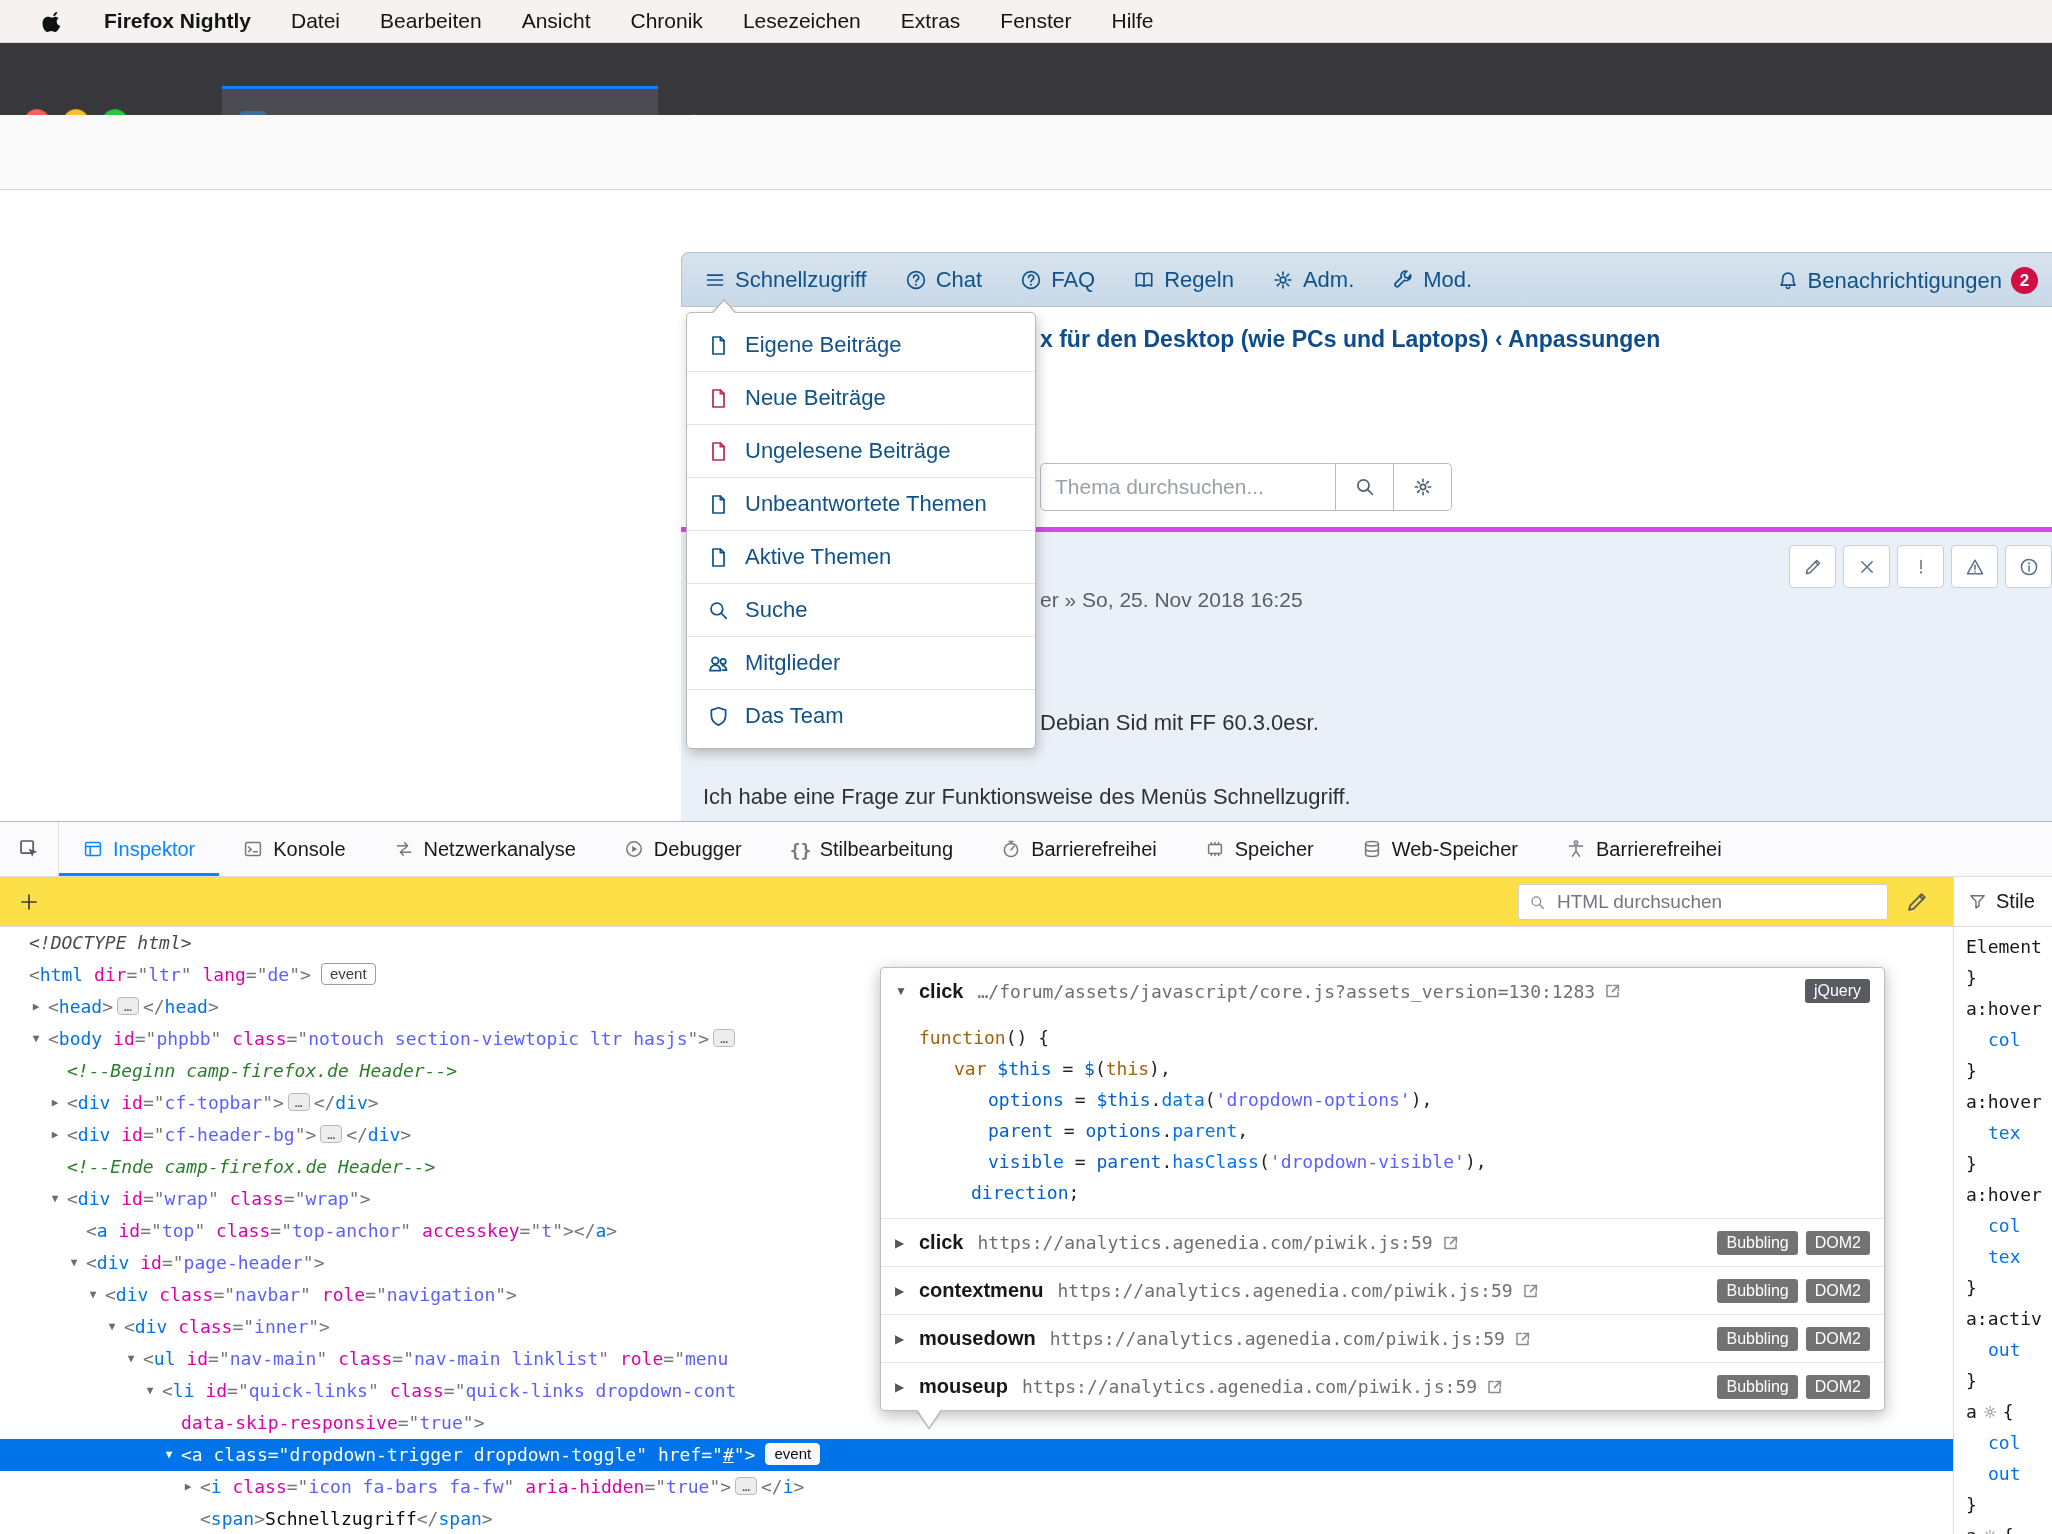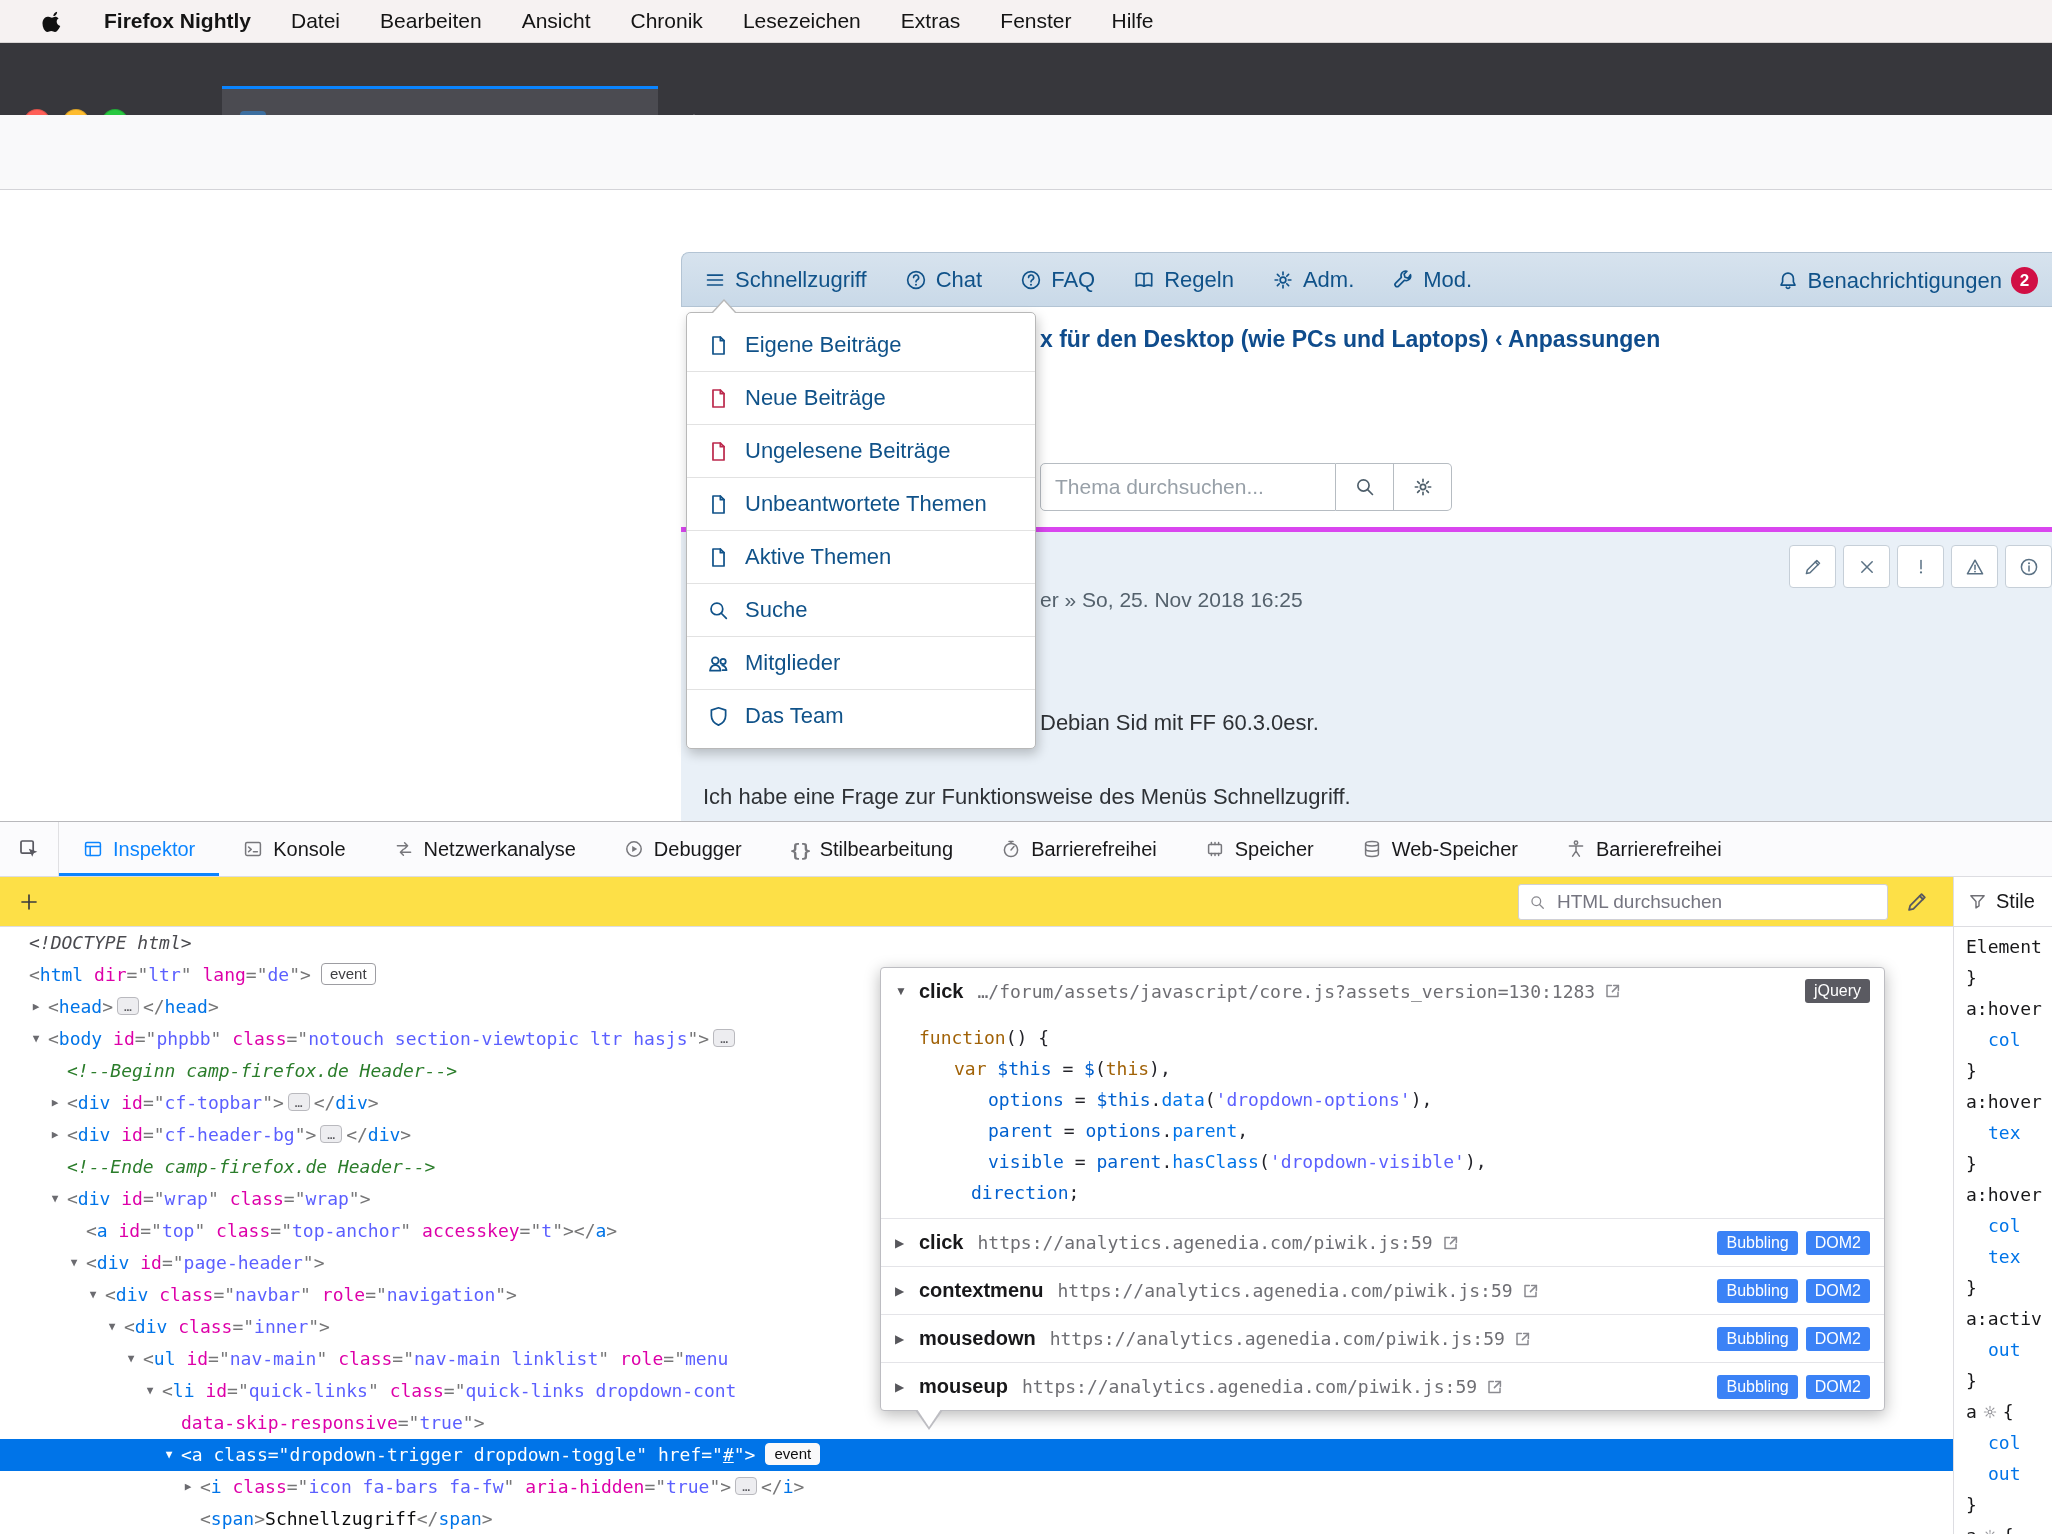--- a/index.html
+++ b/index.html
@@ -165,21 +165,21 @@
 
   
   #evpopup{position:absolute;left:880px;top:145px;width:1005px;background:#fff;border:1px solid #bdbdc2;
         border-radius:4px;box-shadow:0 4px 16px rgba(0,0,0,.28);z-index:40;box-sizing:border-box;}
   #ev-head{height:46px;display:flex;align-items:center;padding:0 14px;box-sizing:border-box;}
   .ev-twisty{font-size:12px;color:#57575c;width:16px;flex:none;}
   .ev-name{font-size:20px;font-weight:bold;color:#18181a;margin-left:8px;white-space:nowrap;}
   .ev-src{font-family:"DejaVu Sans Mono",monospace;font-size:18px;color:#6e6e73;margin-left:14px;
         white-space:nowrap;overflow:hidden;text-overflow:ellipsis;}
   .ev-jump{width:20px;height:20px;color:#8a8a90;margin-left:8px;}
-  .ev-chip{background:#3b82f6;color:#fff;font-size:16px;border-radius:3px;padding:3px 9px;flex:none;}
+  .ev-chip{background:#737373;color:#fff;font-size:16px;border-radius:3px;padding:3px 9px;flex:none;}
   .ev-chip.dark{background:#5a5a61;margin-left:auto;}
   #ev-code{padding:8px 0 10px 38px;font-family:"DejaVu Sans Mono",monospace;font-size:18px;}
   .cd-line{height:31px;line-height:31px;white-space:pre;}
   .cd-k{color:#a16207;} .cd-vr{color:#0060cf;} .cd-pr{color:#0074e8;} .cd-s{color:#5b5fff;} .cd-p{color:#24242a;}
   .ev-row{height:48px;display:flex;align-items:center;padding:0 14px;border-top:1px solid #e4e4e8;box-sizing:border-box;}
   .ev-row .badges{margin-left:auto;display:flex;gap:8px;}
   .ptail-o{position:absolute;bottom:-20px;left:34px;width:0;height:0;border-left:14px solid transparent;
         border-right:14px solid transparent;border-top:20px solid #bdbdc2;}
   .ptail-i{position:absolute;bottom:-17px;left:36px;width:0;height:0;border-left:12px solid transparent;
         border-right:12px solid transparent;border-top:18px solid #fff;}

